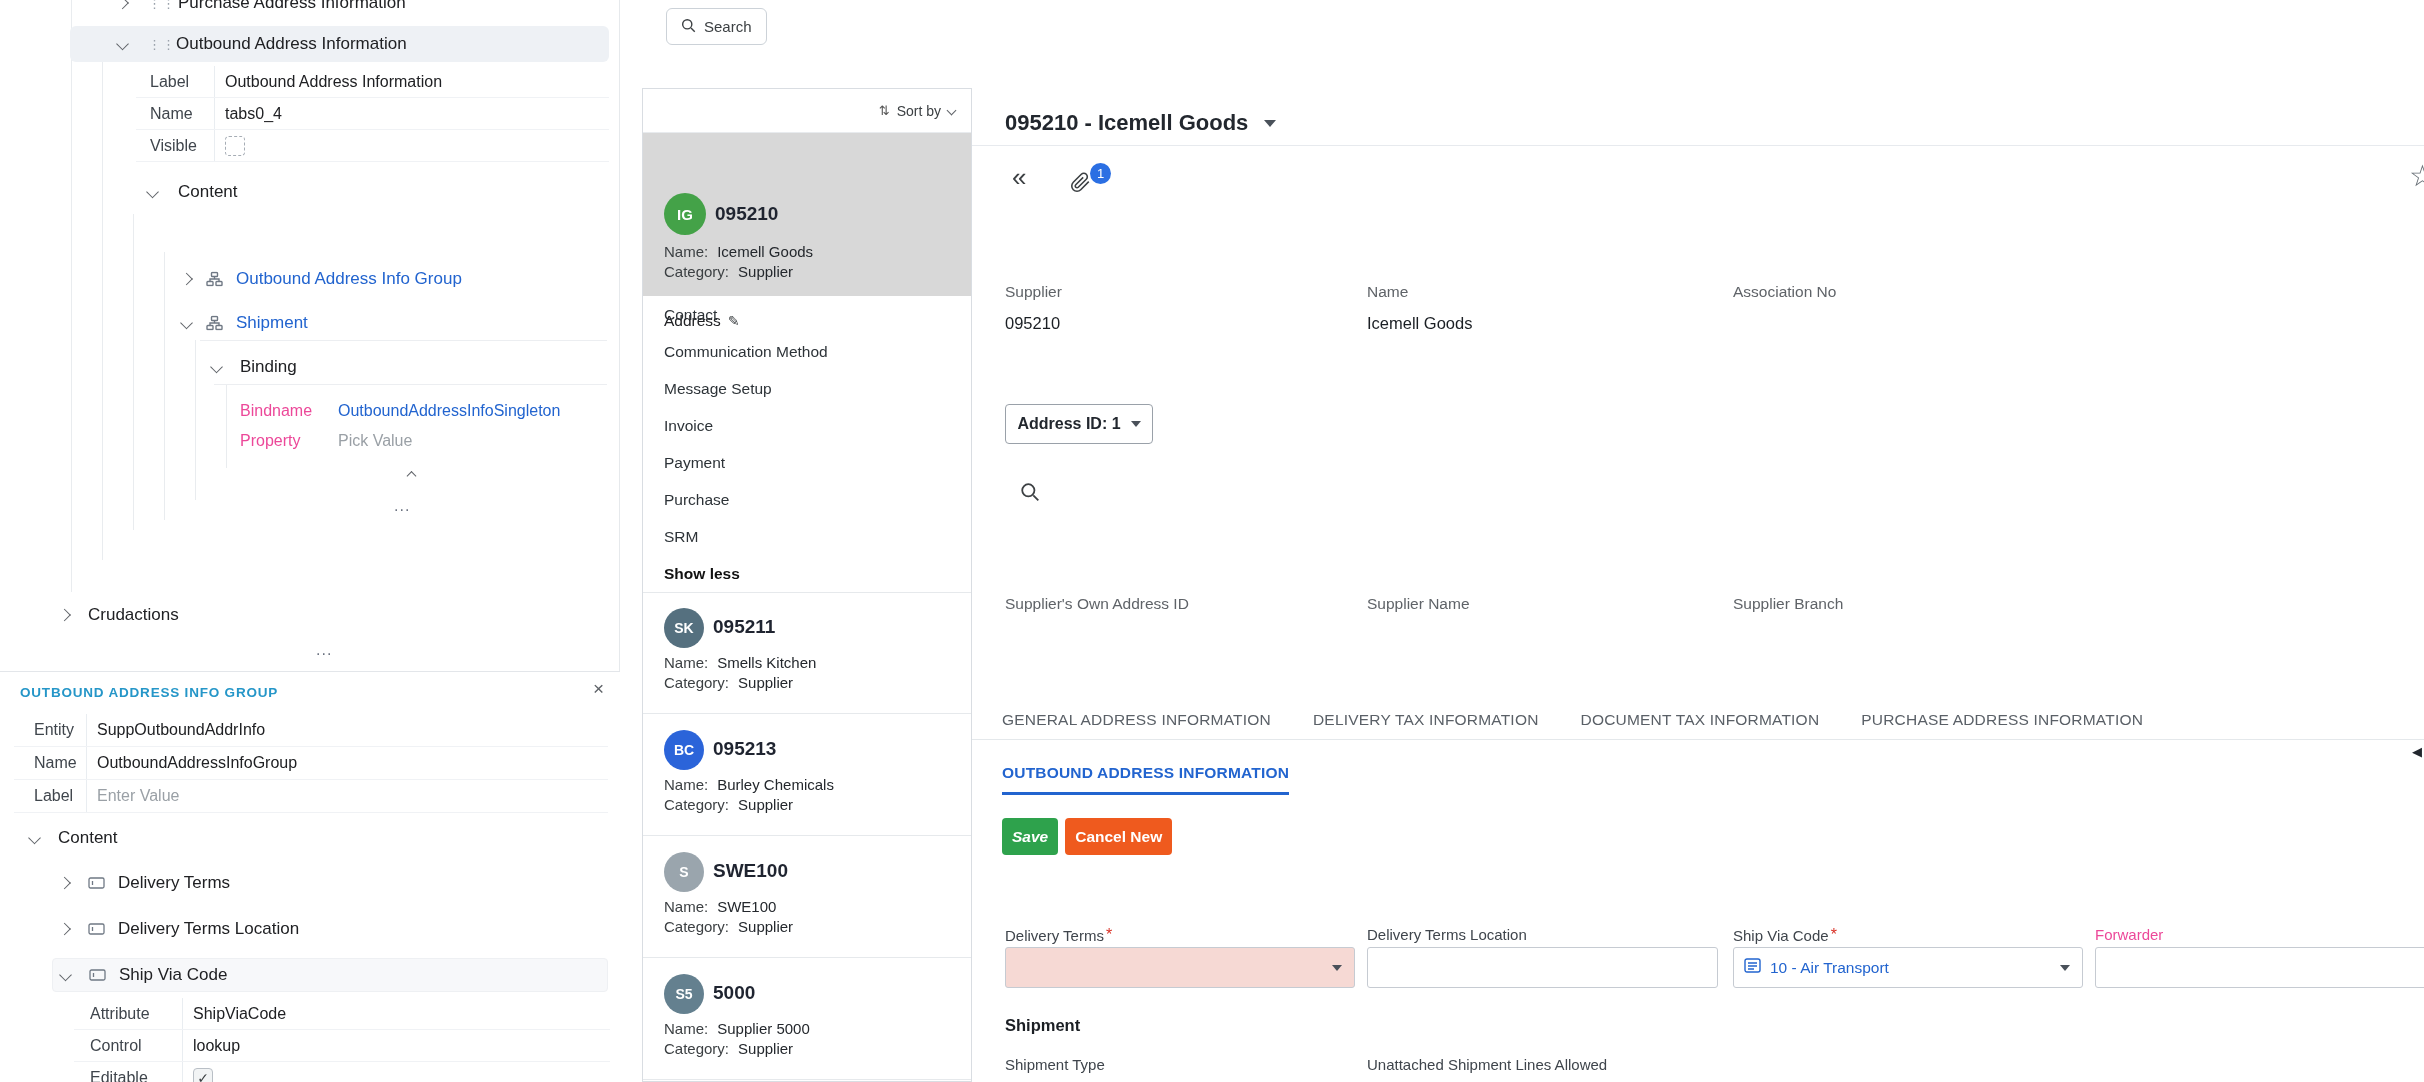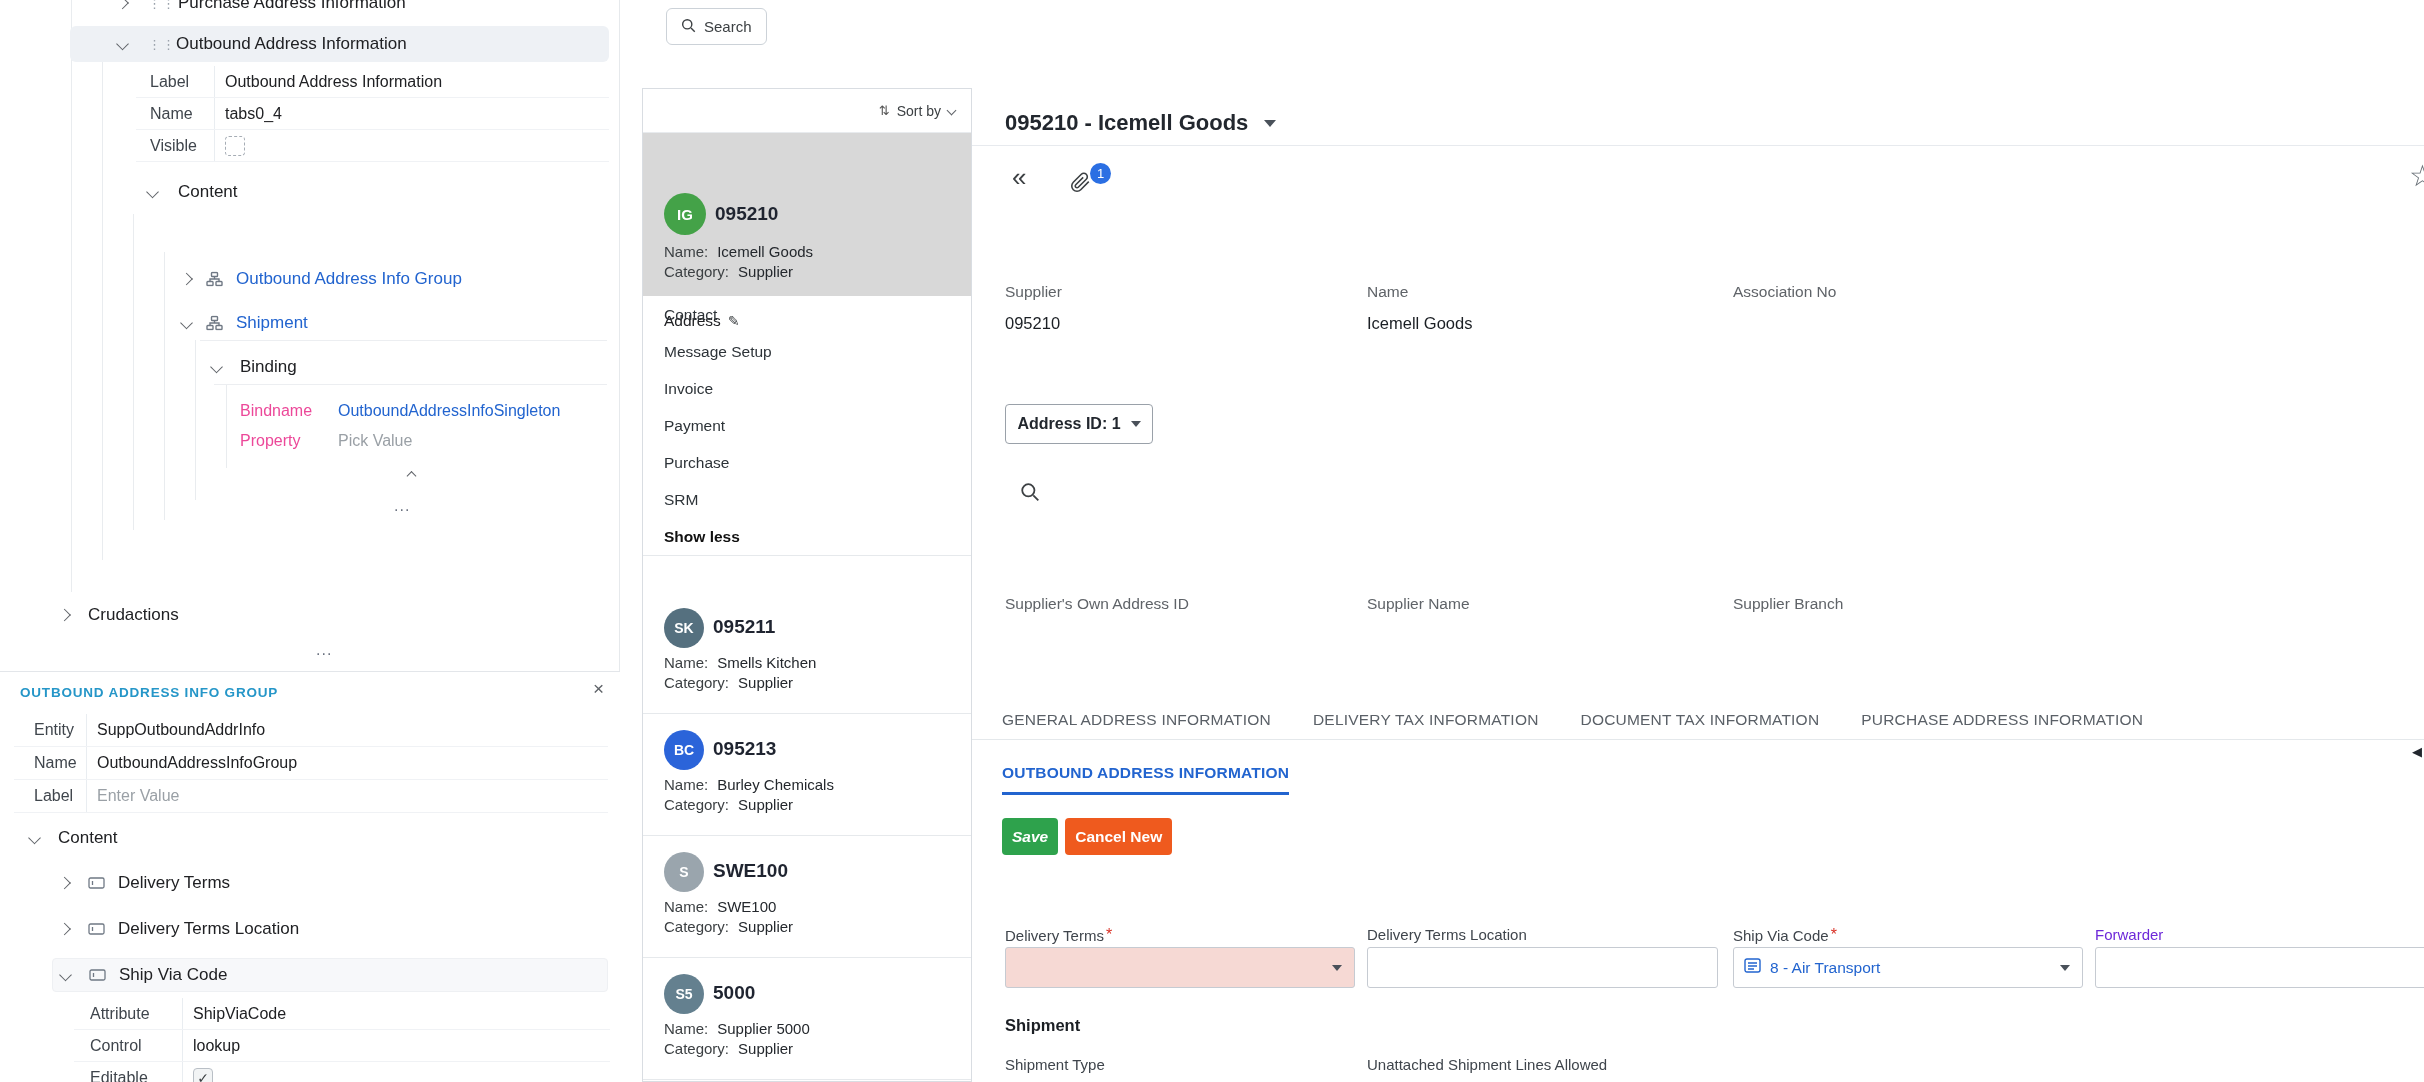--- a/index.html
+++ b/index.html
@@ -291,20 +291,23 @@
       <span style="font-size:15.5px;color:#202124">Address</span>
       <span style="font-size:14px;color:#3c4043">✎</span>
     </div>
   </div>
 
   <div class="ab" style="left:0;right:0;top:207px">
     <div class="menu-item">
         <span>Contact</span>
       </div>
     <div class="menu-item">
+        <span>Communication Method</span>
+      </div>
+    <div class="menu-item">
         <span>Message Setup</span>
       </div>
     <div class="menu-item">
         <span>Invoice</span>
       </div>
     <div class="menu-item">
         <span>Payment</span>
       </div>
     <div class="menu-item">
         <span>Purchase</span>
@@ -412,34 +415,34 @@
 
   <div class="ab flex" style="left:33px;top:926px">
     <span style="font-size:15px;color:#3f454c">Delivery Terms</span>
     <span class="req">*</span>
   </div>
   <span class="ab" style="left:395px;top:926px;font-size:15px;color:#3f454c">Delivery Terms Location</span>
   <div class="ab flex" style="left:761px;top:926px">
     <span style="font-size:15px;color:#3f454c">Ship Via Code</span>
     <span class="req">*</span>
   </div>
-  <span class="ab" style="left:1123px;top:926px;font-size:15px;color:#6d28d9">Forwarder</span>
+  <span class="ab" style="left:1123px;top:926px;font-size:15px;color:#ec4899">Forwarder</span>
 
   <div class="input" style="left: 33px; top: 947px; width: 350px; background: rgb(246, 217, 212);">
     <i class="caret ab" style="right:12px;top:17px"></i>
   </div>
   <div class="input" style="left:395px;top:947px;width:351px"></div>
   <div class="input flex" style="left:761px;top:947px;width:350px;padding-left:10px;gap:9px">
     <span>
       <svg width="17" height="15" viewBox="0 0 17 15" fill="none" stroke="#2264cf" stroke-width="1.4">
         <rect x="1" y="1" width="15" height="13" rx="2"></rect>
           <path d="M4 5h9M4 8h9M4 11h6"></path>
         </svg>
     </span>
-    <span class="link" style="font-size:15.5px">8 - Air Transport</span>
+    <span class="link" style="font-size:15.5px">10 - Air Transport</span>
     <i class="caret ab" style="right:12px;top:17px"></i>
   </div>
   <div class="input" style="left:1123px;top:947px;width:380px"></div>
 
   <span class="ab" style="left:33px;top:1016px;font-size:16.5px;font-weight:700;color:#1b1f24">Shipment</span>
   <span class="ab" style="left:33px;top:1056px;font-size:15px;color:#3f454c">Shipment Type</span>
   <span class="ab" style="left:395px;top:1056px;font-size:15px;color:#3f454c">Unattached Shipment Lines Allowed</span>
 </div>
 
 </body></html>

